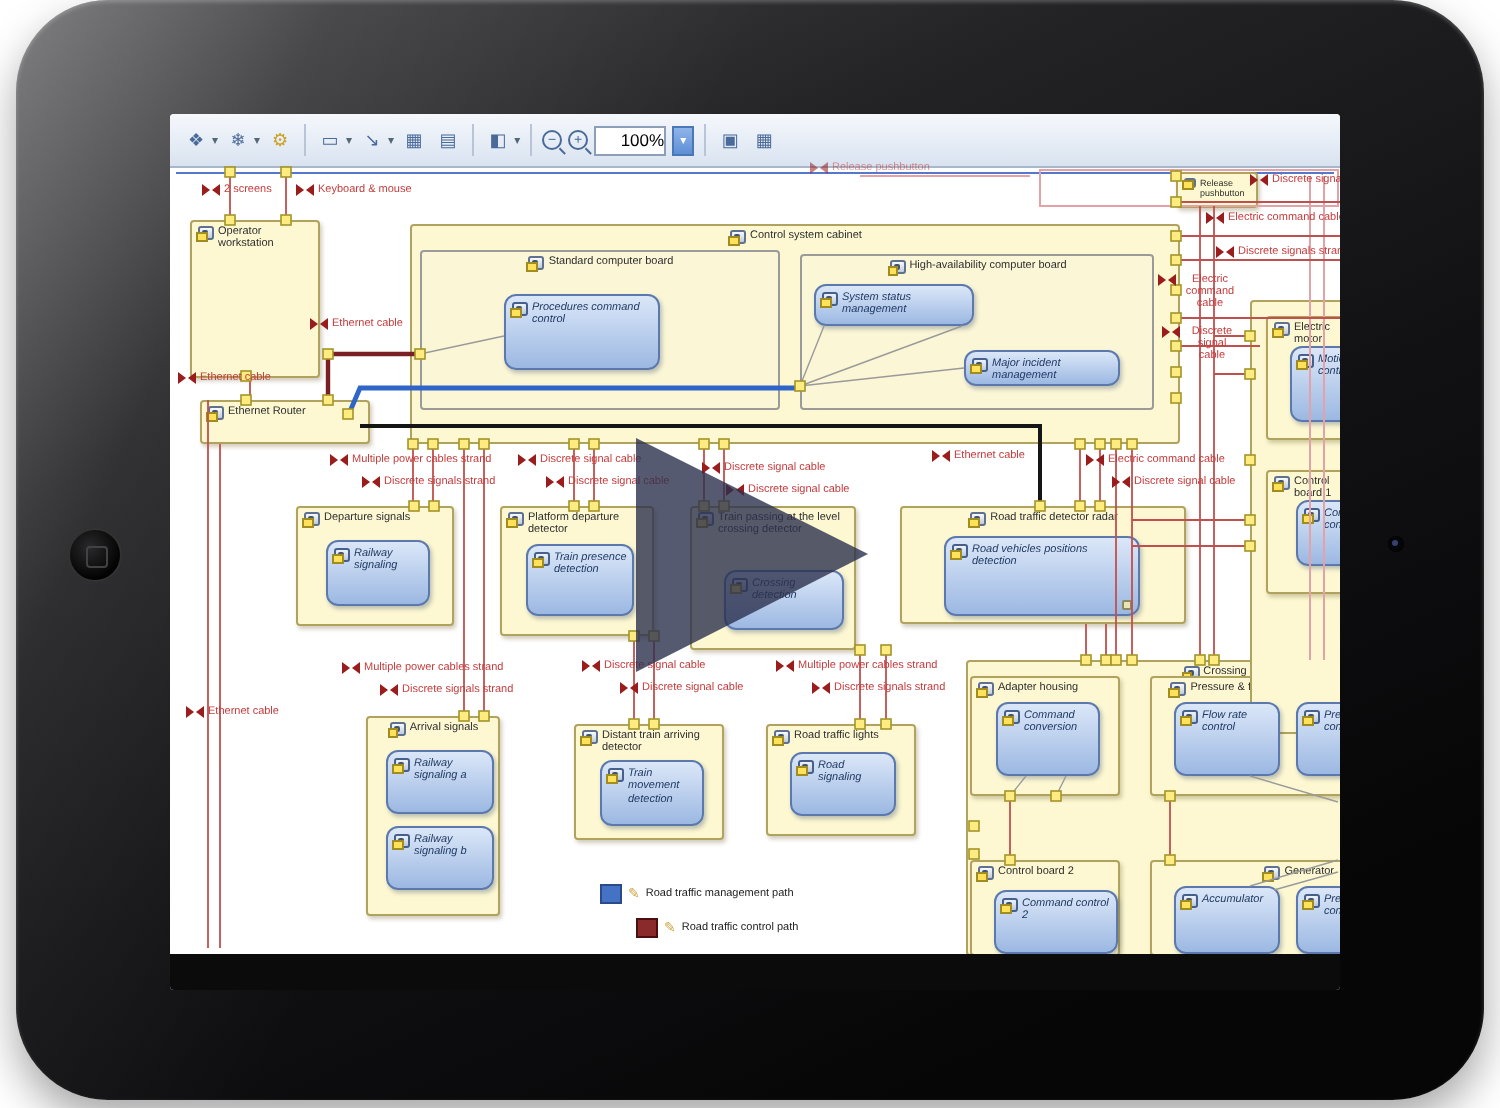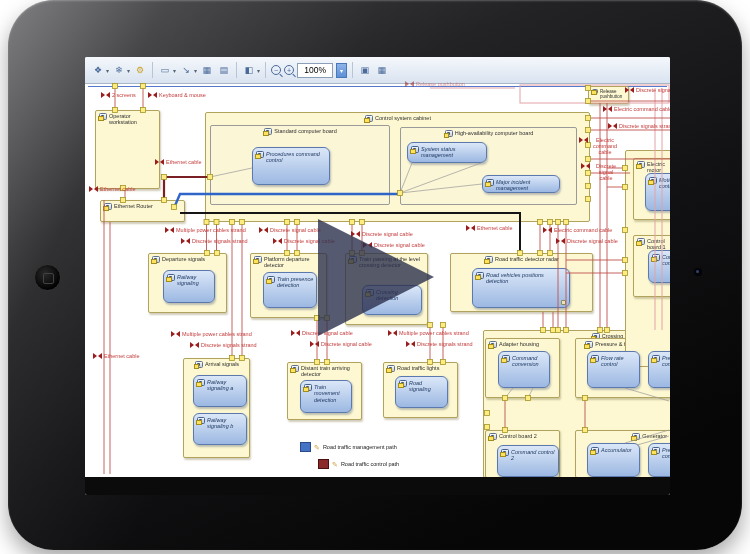--- a/index.html
+++ b/index.html
@@ -21,21 +21,21 @@
   
   .toolbar{position:absolute;left:0;top:0;width:100%;height:27px;display:flex;align-items:center;gap:3px;padding:0 6px;
     background:linear-gradient(#f5f8fc,#d9e3f0);border-bottom:1px solid #a9b7ca;}
   .tbi{width:14px;height:14px;display:flex;align-items:center;justify-content:center;font-size:9px;color:#4a6a9a;
     border:1px solid transparent;border-radius:2px;}
   .tbi.gold{color:#c9a227;}
   .caret{font-size:6px;color:#56留6;color:#567;margin-left:-2px;}
   .tsep{width:1px;height:16px;background:#b9c5d6;margin:0 2px;}
   .mag{width:10px;height:10px;border:1.3px solid #4a6a9a;border-radius:50%;position:relative;display:flex;align-items:center;justify-content:center;font-size:7px;color:#4a6a9a;}
   .mag::after{content:"";position:absolute;right:-3px;bottom:-2px;width:4px;height:1.4px;background:#4a6a9a;transform:rotate(45deg);}
-  .zoominput{width:36px;height:15px;font-size:8.5px;text-align:center;border:1px solid #8ba0b8;background:#fff;padding:0;font-family:"Liberation Sans",sans-serif;}
+  .zoominput{width:36px;height:15px;font-size:8.5px;text-align:right;border:1px solid #8ba0b8;background:#fff;padding:0;font-family:"Liberation Sans",sans-serif;}
   .zoomdrop{width:11px;height:15px;background:linear-gradient(#8fb4e8,#5d8fd6);border:1px solid #4a77b8;color:#fff;font-size:6px;display:flex;align-items:center;justify-content:center;}
   .blk{position:absolute;background:#fdf8d2;border:1px solid #b1a35e;border-radius:2px;box-shadow:1px 1.5px 2px rgba(120,110,60,.35);}
   .blk.gray{border-color:#9a9a9a;box-shadow:none;background:#fbf6d6;}
   .blk.plain{box-shadow:none;}
   .bt{display:flex;align-items:flex-start;gap:2px;padding:2px 2px 0 3px;font-size:5.5px;line-height:1.15;color:#2f2f2f;}
   .bt.c{justify-content:center;}
   .bt.r{justify-content:flex-end;padding-right:4px;}
   .bt.tiny{font-size:4.5px;}
   .bicon{flex:0 0 auto;width:8px;height:7px;background:linear-gradient(#f8fafc,#c2cbda);border:1px solid #5f7191;border-radius:1.5px;position:relative;}
   .bicon::before{content:"";position:absolute;left:1px;top:1px;width:3px;height:3px;background:#44566e;border-radius:1px;}

